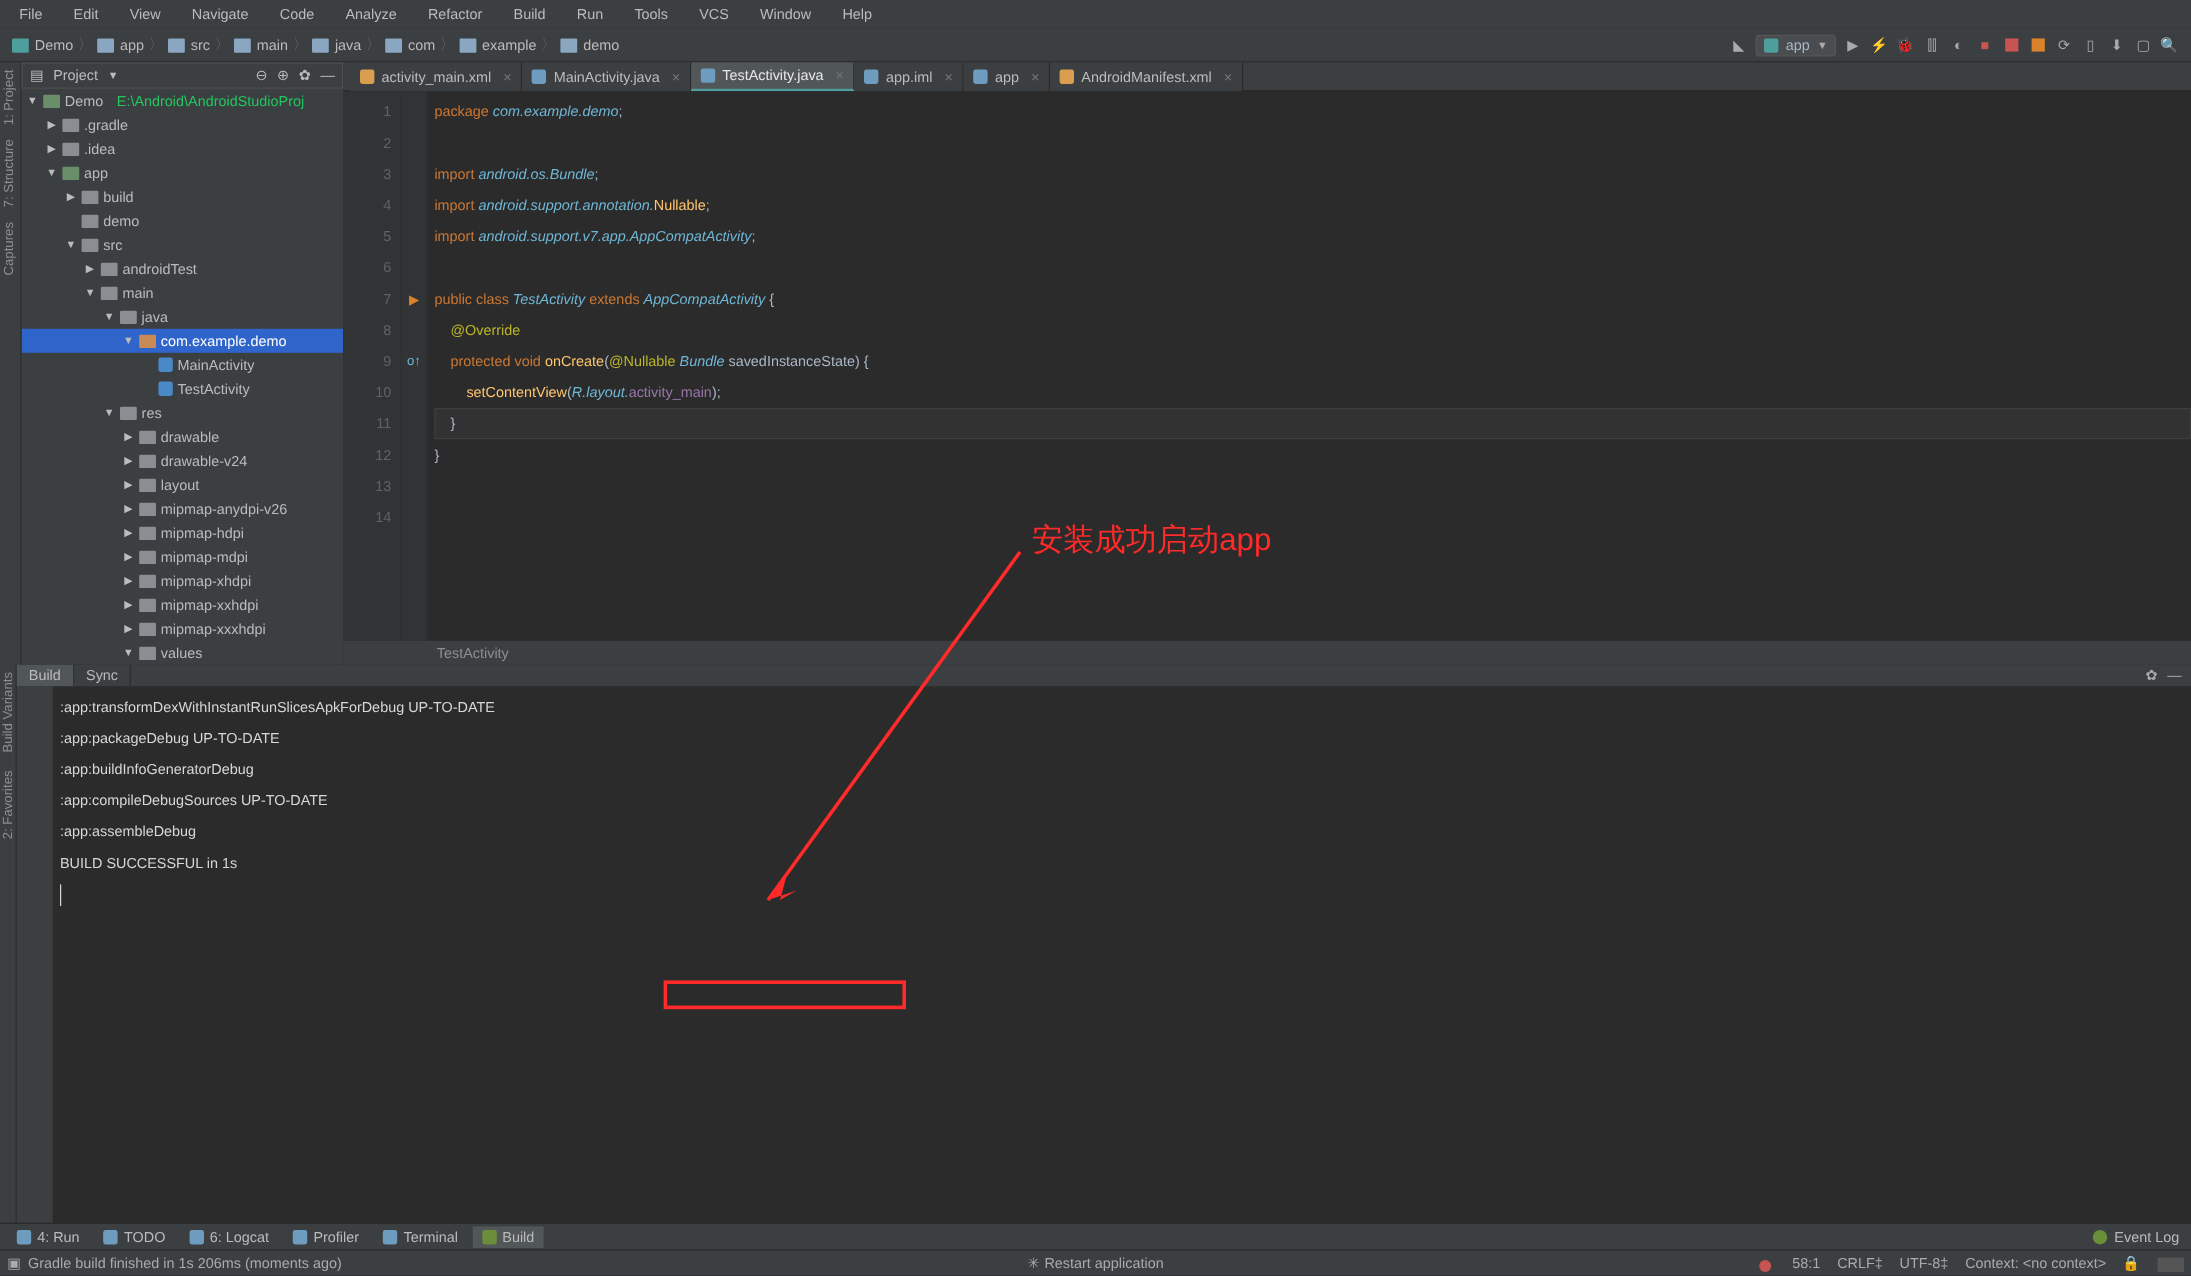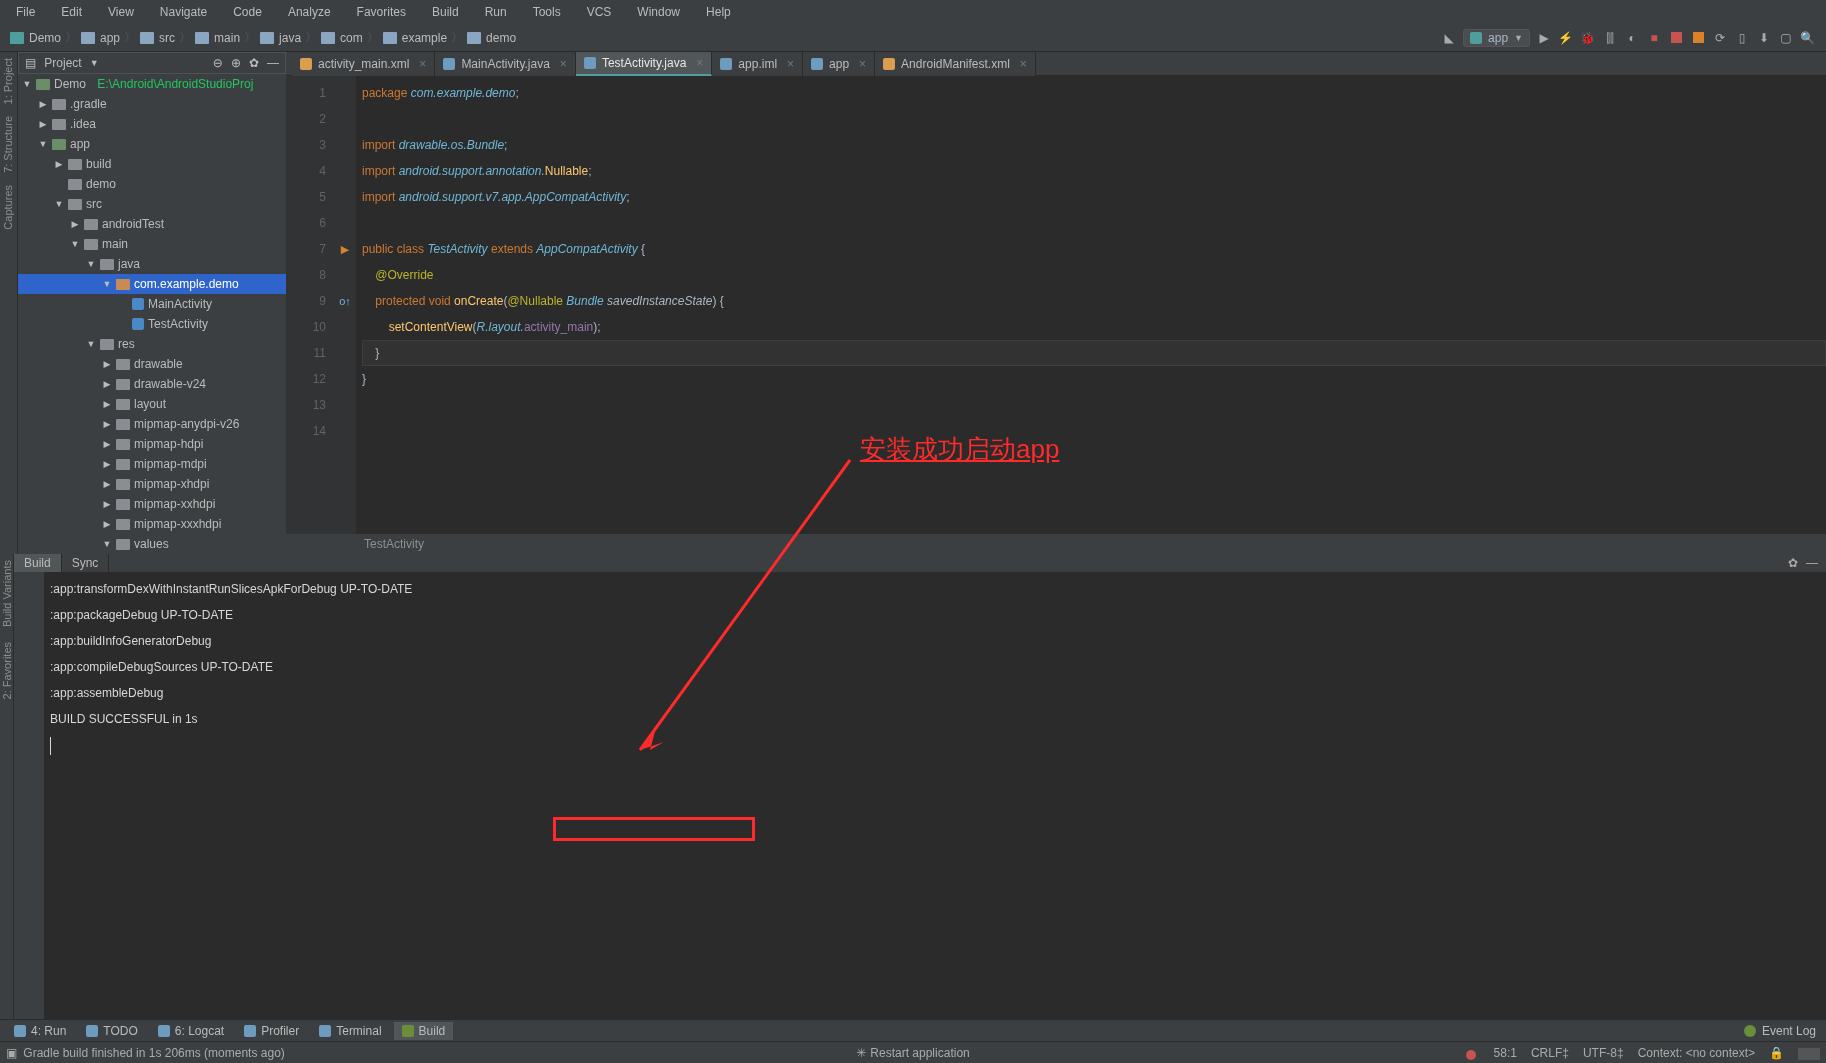--- a/index.html
+++ b/index.html
@@ -50,21 +50,21 @@
 .gutter div { height:26px; }
 .gut-icons { width:22px; background:#313335; padding-top:4px; }
 .gut-icons div { height:26px; display:flex; align-items:center; justify-content:center; }
 .code { flex:1; padding:4px 0 0 6px; font-size:17px; line-height:26px; position:relative; }
 .line { height:26px; white-space:pre; }
 .line.curline { background:#323232; box-shadow:inset 0 0 0 1px #3e3e3e; }
 .kw { color:#cc7832; }
 .type-i { color:#6fb7d7; font-style:italic; }
 .fn { color:#ffc66d; }
 .ann { color:#bbb529; }
-.param-i { color:#a9b7c6; font-style:italic; }
+.param-i { color:#a9b7c6; }
 .field-i { color:#9876aa; }
 .pkg-i { color:#6fb7d7; font-style:italic; }
 .pn { color:#a9b7c6; }
 .breadcrumb-editor { position:absolute; left:286px; right:0; top:534px; height:20px; background:#3c3f41; color:#8e8e8e; padding-left:78px; font-family:Consolas,monospace; font-size:12px; display:flex; align-items:center; }
 
 .build-tabs { position:absolute; left:14px; top:554px; right:0; height:18px; background:#3c3f41; display:flex; align-items:center; color:#bbb; }
 .build-tabs .bt { padding:2px 10px; cursor:pointer; border-right:1px solid #2b2b2b; }
 .build-tabs .bt.active { background:#515658; }
 .build-tabs .ric { margin-left:auto; display:flex; gap:8px; padding-right:8px; color:#aaa; }
 .build-gutter { position:absolute; left:14px; top:572px; width:30px; bottom:44px; background:#3c3f41; }
@@ -77,35 +77,35 @@
 .bottom-bar .tw-btn { padding:2px 8px; cursor:pointer; display:flex; gap:5px; align-items:center; }
 .bottom-bar .tw-btn.active { background:#515658; }
 .bottom-bar .tw-btn .ic { width:12px; height:12px; border-radius:2px; }
 .bottom-right { margin-left:auto; padding-right:10px; display:flex; align-items:center; gap:6px; }
 .info-ic { width:12px; height:12px; border-radius:50%; background:#6a8e3a; display:inline-block; }
 
 .status-bar { position:absolute; left:0; right:0; bottom:0; height:22px; background:#3c3f41; color:#aaa; display:flex; align-items:center; padding:0 6px; font-size:12px; border-top:1px solid #2b2b2b; }
 .status-bar .right { margin-left:auto; display:flex; gap:14px; align-items:flex-end; }
 .red-circle { width:10px; height:10px; border-radius:50%; background:#c75450; display:inline-block; margin-right:4px; }
 
-.anno-text { position:absolute; color:#ff2a2a; font-size:26px; font-weight:500; pointer-events:none; font-family:"Microsoft YaHei",sans-serif;text-decoration:underline; }
+.anno-text { position:absolute; color:#ff2a2a; font-size:26px; font-weight:500; pointer-events:none; font-family:"Microsoft YaHei",sans-serif; }
 .anno-box { position:absolute; border:3px solid #ff2a2a; pointer-events:none; }
 svg.anno-arrow { position:absolute; pointer-events:none; }
 </style>
 </head>
 <body>
 
 <div class="menu-bar">
   <span><span>File</span></span>
   <span><span>Edit</span></span>
   <span><span>View</span></span>
   <span><span>Navigate</span></span>
   <span><span>Code</span></span>
   <span><span>Analyze</span></span>
-  <span><span>Favorites</span></span>
+  <span><span>Refactor</span></span>
   <span><span>Build</span></span>
   <span><span>Run</span></span>
   <span><span>Tools</span></span>
   <span><span>VCS</span></span>
   <span><span>Window</span></span>
   <span><span>Help</span></span>
 </div>
 
 <div class="nav-row">
   <div class="crumb">
@@ -368,21 +368,21 @@
       </div>
     <div></div>
       <div></div>
       <div></div>
       <div></div>
       <div></div>
   </div>
   <div class="code">
     <div class="line"><span class="kw">package </span><span class="pkg-i">com.example.demo</span><span class="pn">;</span></div>
     <div class="line"></div>
-    <div class="line"><span class="kw">import </span><span class="pkg-i">drawable.os.Bundle</span><span class="pn">;</span></div>
+    <div class="line"><span class="kw">import </span><span class="pkg-i">android.os.Bundle</span><span class="pn">;</span></div>
     <div class="line"><span class="kw">import </span><span class="pkg-i">android.support.annotation.</span><span class="fn">Nullable</span><span class="pn">;</span></div>
     <div class="line"><span class="kw">import </span><span class="pkg-i">android.support.v7.app.AppCompatActivity</span><span class="pn">;</span></div>
     <div class="line"></div>
     <div class="line"><span class="kw">public class </span><span class="type-i">TestActivity</span><span class="kw"> extends </span><span class="type-i">AppCompatActivity</span><span class="pn"> {</span></div>
     <div class="line">    <span class="ann">@Override</span></div>
     <div class="line">    <span class="kw">protected void </span><span class="fn">onCreate</span><span class="pn">(</span><span class="ann">@Nullable</span><span> </span><span class="type-i">Bundle</span><span> </span><span class="param-i">savedInstanceState</span><span class="pn">) {</span></div>
     <div class="line">        <span class="fn">setContentView</span><span class="pn">(</span><span class="type-i">R.layout.</span><span class="field-i">activity_main</span><span class="pn">);</span></div>
     <div class="line curline">    <span class="pn">}</span></div>
     <div class="line"><span class="pn">}</span></div>
     <div class="line"></div>

